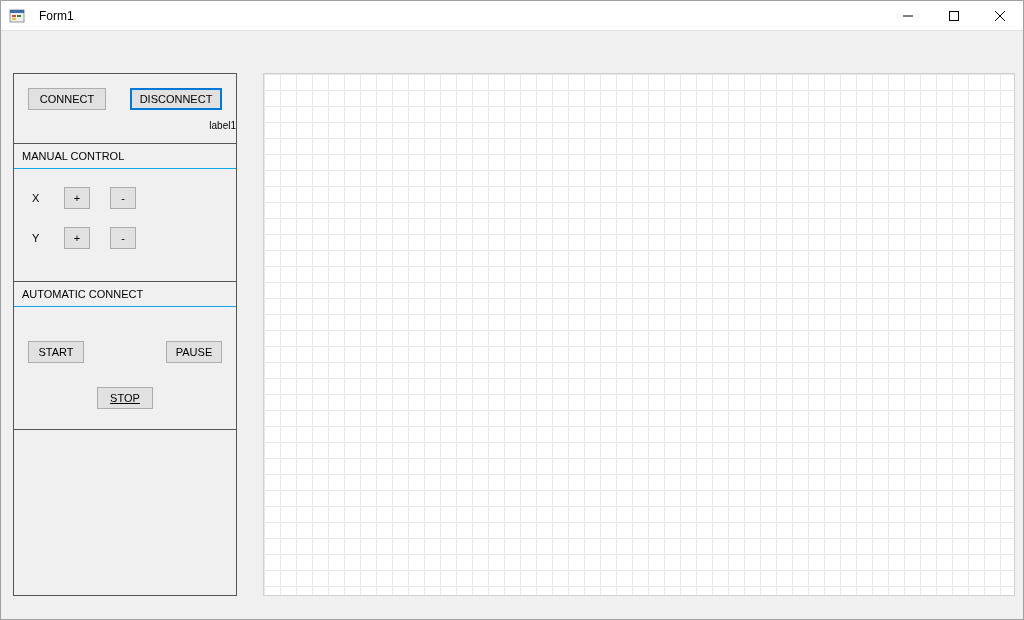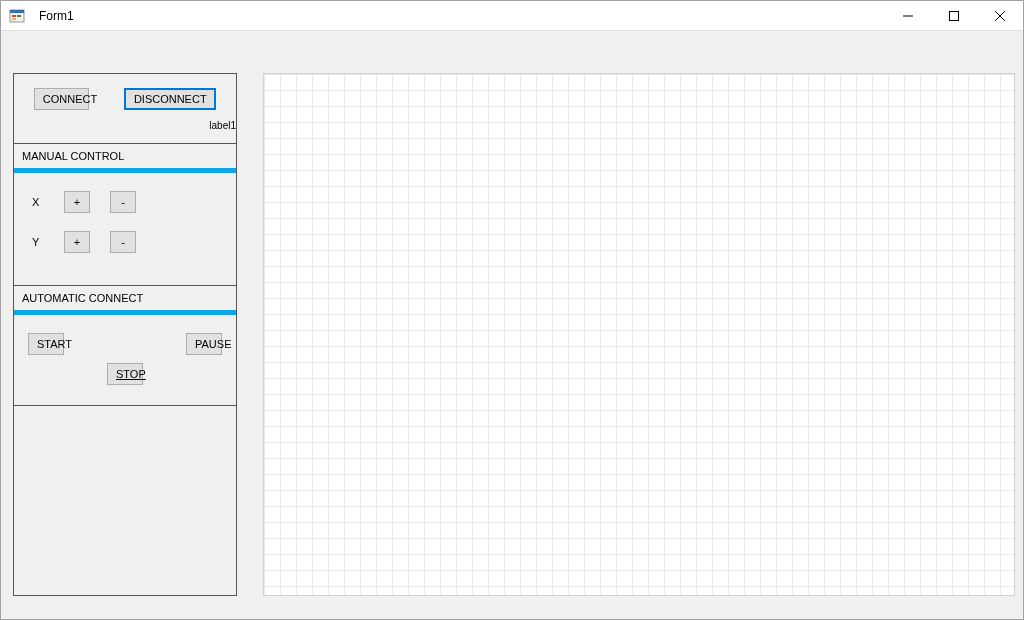--- a/index.html
+++ b/index.html
@@ -116,21 +116,21 @@
     .label-center {
       text-align: right;
       padding: 4px 0 12px 0;
       font-size: 10px;
       color: #000;
     }
     .section-header {
       font-size: 11px;
       color: #000;
       padding: 6px 8px;
-      border-bottom: 5px solid #0ea5e9;
+      border-bottom: 1px solid #0ea5e9;
     }
     .manual-body {
       padding: 18px 10px 32px 18px;
     }
     .axis-row {
       display: flex;
       align-items: center;
       gap: 20px;
       margin-bottom: 18px;
     }
@@ -155,21 +155,22 @@
       display: flex;
       justify-content: space-between;
       margin-bottom: 8px;
     }
     .auto-row2 {
       display: flex;
       justify-content: center;
       text-decoration: underline;
     }
     .mid-btn {
-      width: 36px;
+      width: 56px;
+      margin-top: 16px;
     }
     .situation-body {
       padding: 8px;
     }
     .chart-area {
       position: absolute;
       left: 258px;
       top: 38px;
       width: 752px;
       height: 523px;
@@ -219,21 +220,21 @@
     </div>
   </div>
 
   <div class="content-area">
     <div class="inner-frame">
 
       <div class="left-panel">
 
         <div class="panel-section">
           <div class="connect-row">
-            <button class="win-button" style="width:55px">CONNECT</button>
+            <button class="win-button" style="width:78px">CONNECT</button>
             <button class="win-button focused" style="width:92px">DISCONNECT</button>
           </div>
           <div class="label-center">label1</div>
         </div>
 
         <div class="panel-section">
           <div class="section-header">MANUAL CONTROL</div>
           <div class="manual-body">
             <div class="axis-row">
               <span class="axis-label">X</span>

